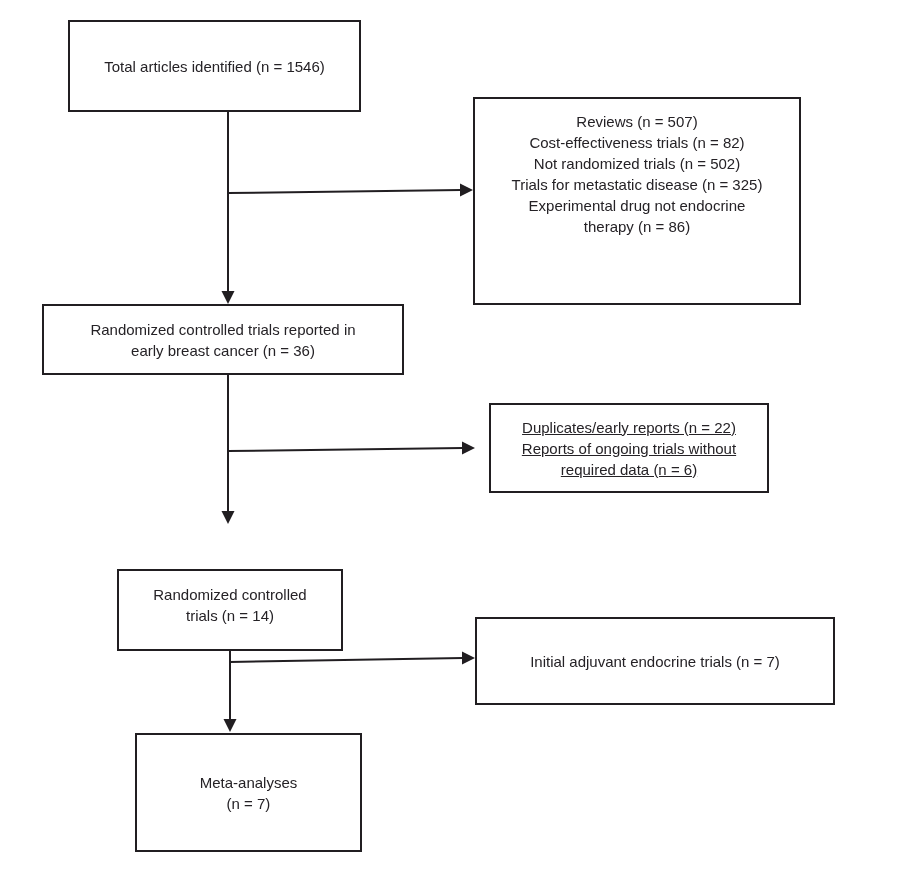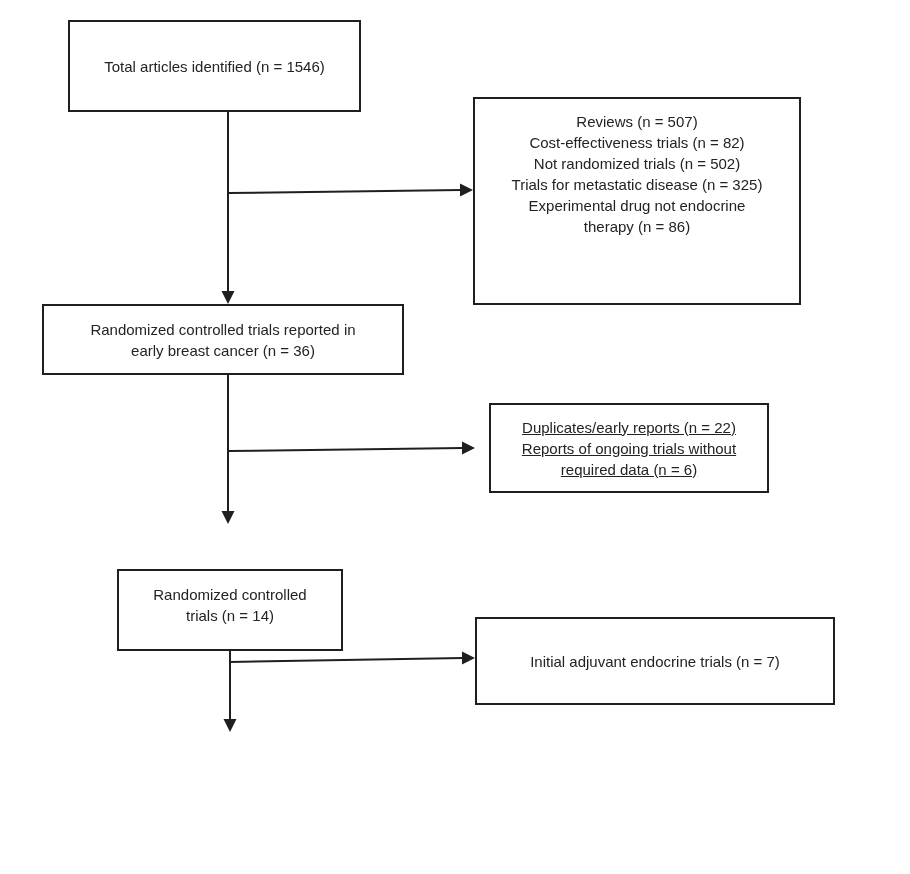--- a/index.html
+++ b/index.html
@@ -113,14 +113,18 @@
 
   <div class="box b-rct">
     <span class="box-text">Randomized controlled
 trials (n = 14)</span>
   </div>
 
   <div class="box b-excl3">
     <span class="box-text">Initial adjuvant endocrine trials (n = 7)</span>
   </div>
 
+  <div class="box b-meta">
+    <span class="box-text">Meta-analyses
+(n = 7)</span>
+  </div>
 
 </div>
 
 </body></html>

